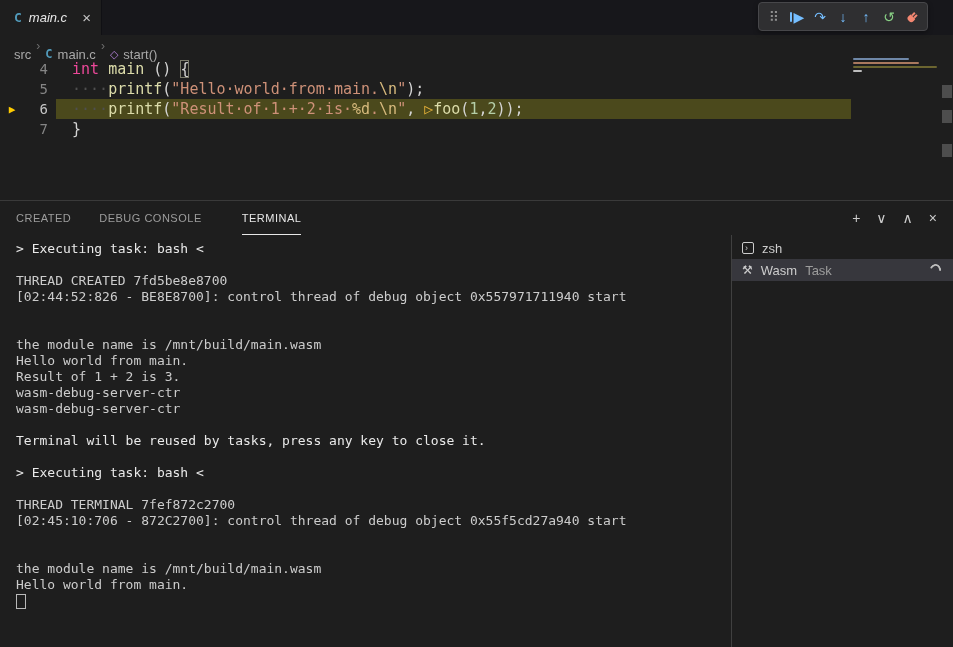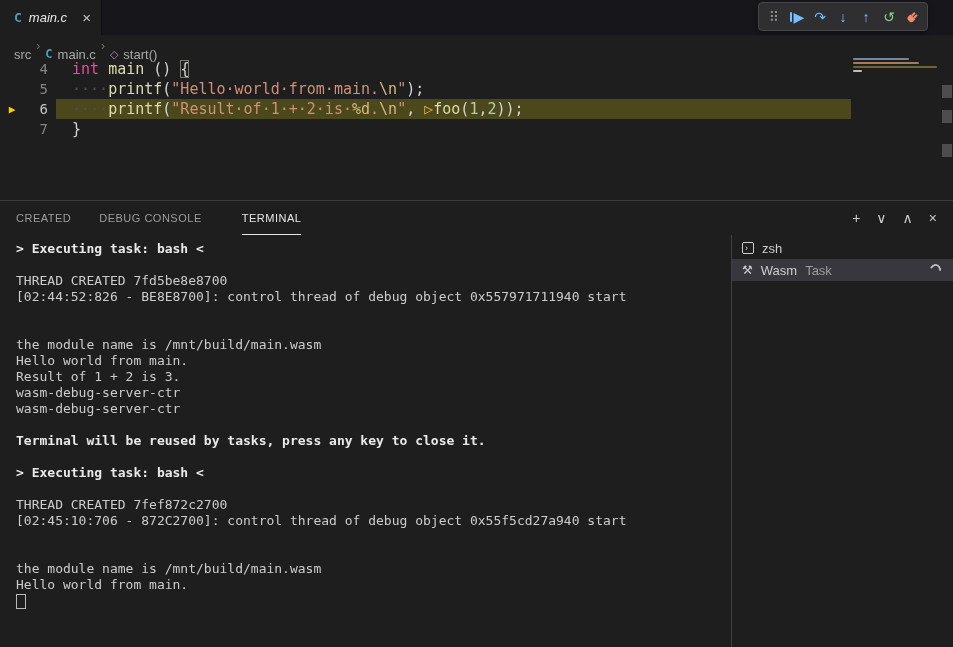--- a/index.html
+++ b/index.html
@@ -50,21 +50,21 @@
   .panel{position:absolute;top:200px;left:0;width:953px;height:447px;border-top:1px solid #3a3a3a;background:#1e1e1e;box-sizing:border-box;}
   .panel-header{height:34px;display:flex;align-items:center;padding:0 10px 0 16px;}
   .panel-tabs{display:flex;height:34px;}
   .panel-tab{font-size:11px;letter-spacing:.5px;color:#9d9d9d;margin-right:28px;height:33px;display:flex;align-items:center;border-bottom:1px solid transparent;cursor:pointer;font-family:"Liberation Sans",sans-serif;}
   .panel-tab.active{color:#e7e7e7;border-bottom-color:#e7e7e7;margin-left:12px;}
   .panel-actions{margin-left:auto;display:flex;gap:16px;color:#cccccc;font-size:14px;align-items:center;padding-right:6px;}
   .panel-action{cursor:pointer;line-height:1;}
 
   .term-out{position:absolute;left:0;top:34px;width:731px;bottom:0;font-family:"DejaVu Sans Mono",monospace;font-size:13px;line-height:16px;color:#cccccc;padding:6px 0 0 16px;overflow:hidden;box-sizing:border-box;}
   .term-line{height:16px;white-space:pre;}
-  .term-line.bold{font-weight:bold;color:#e9e9e9;}
+  .term-line.bold{font-weight:normal;color:#e9e9e9;}
   .cursor{display:inline-block;width:8px;height:13px;border:1px solid #b9b9b9;margin-top:1px;}
 
   .term-side{position:absolute;left:731px;top:34px;right:0;bottom:0;border-left:1px solid #404040;padding-top:2px;box-sizing:border-box;}
   .side-row{height:22px;display:flex;align-items:center;padding-left:10px;gap:8px;font-size:13px;color:#cccccc;position:relative;cursor:pointer;}
   .side-row.active{background:#37373d;}
   .term-icon{width:12px;height:12px;border:1px solid #cccccc;border-radius:2px;font-size:9px;line-height:10px;padding-left:2px;box-sizing:border-box;}
   .tools-icon{font-size:12px;color:#cccccc;line-height:1;}
   .side-desc{color:#9d9d9d;}
   .spinner{position:absolute;right:12px;top:5px;width:11px;height:11px;border:2px solid transparent;border-top-color:#bfbfbf;border-right-color:#bfbfbf;border-radius:50%;transform:rotate(-30deg);box-sizing:border-box;}
 </style>
@@ -183,21 +183,21 @@
         <div class="term-line">the module name is /mnt/build/main.wasm</div>
         <div class="term-line">Hello world from main.</div>
         <div class="term-line">Result of 1 + 2 is 3.</div>
         <div class="term-line">wasm-debug-server-ctr</div>
         <div class="term-line">wasm-debug-server-ctr</div>
         <div class="term-line"></div>
         <div class="term-line bold">Terminal will be reused by tasks, press any key to close it.</div>
         <div class="term-line"></div>
         <div class="term-line bold">&gt; Executing task: bash &lt;</div>
         <div class="term-line"></div>
-        <div class="term-line">THREAD CREATED 7fef872c2700</div>
+        <div class="term-line">THREAD TERMINAL 7fef872c2700</div>
         <div class="term-line">[02:45:10:706 - 872C2700]: control thread of debug object 0x55f5cd27a940 start</div>
         <div class="term-line"></div>
         <div class="term-line"></div>
         <div class="term-line">the module name is /mnt/build/main.wasm</div>
         <div class="term-line">Hello world from main.</div>
         <div class="term-line"><span class="cursor"></span></div>
       </div>
     <div class="term-side">
         <div class="side-row">
           <span class="term-icon">›</span>

